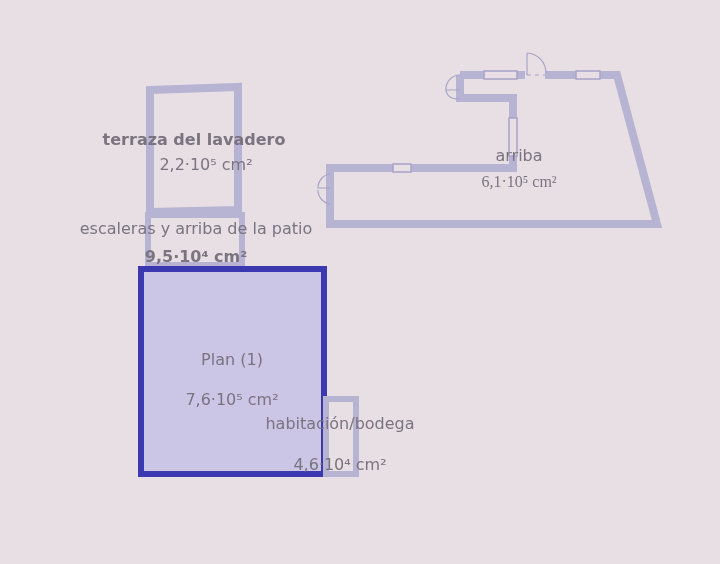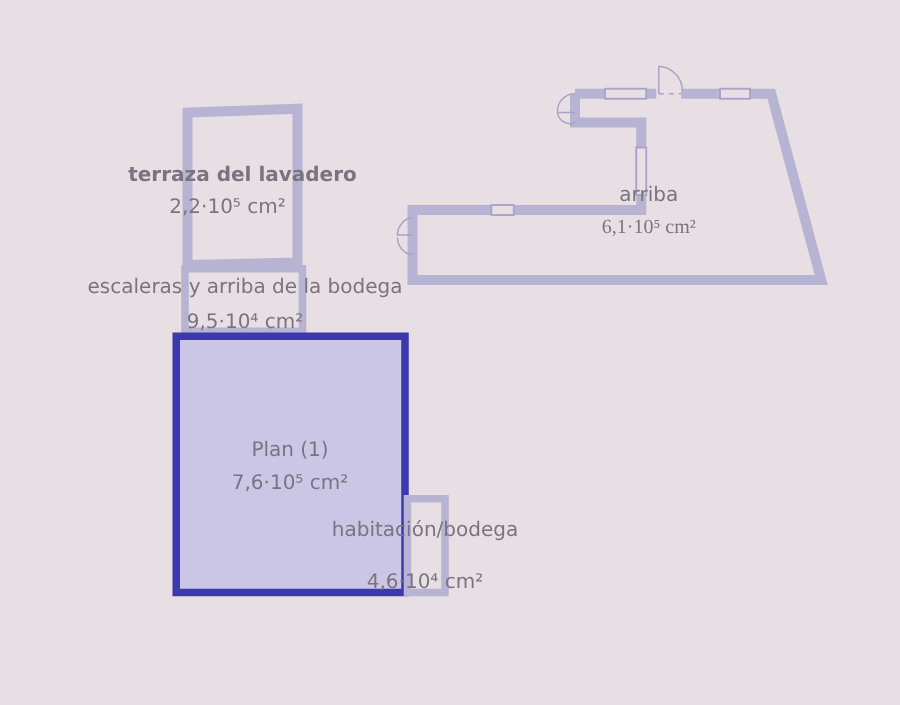--- a/index.html
+++ b/index.html
@@ -47,25 +47,25 @@
   <g>
     <rect x="141" y="269" width="183" height="205" fill="#cbc5e6" stroke="#3b38b0" stroke-width="6"></rect>
   </g>
 
   <g>
     <rect x="326" y="399" width="30" height="75" fill="none" stroke="#b7b3d3" stroke-width="6"></rect>
   </g>
 </svg>
 
 <div class="lbl" style="left:194px;top:128px;font-weight:bold;">terraza del lavadero</div>
-<div class="lbl" style="left:182px;top:153px;">2,2·10⁵ cm²</div>
+<div class="lbl" style="left:206px;top:153px;">2,2·10⁵ cm²</div>
 
-<div class="lbl" style="left:196px;top:217px;">escaleras y arriba de la bodega</div>
-<div class="lbl" style="left:196px;top:245px;">9,5·10⁴ cm²</div>
+<div class="lbl" style="left:196px;top:217px;">escaleras y arriba de la patio</div>
+<div class="lbl" style="left:196px;top:245px;font-weight:bold;">9,5·10⁴ cm²</div>
 
 <div class="lbl" style="left:519px;top:144px;">arriba</div>
 <div class="lbl" style="left:519px;top:170px;font-family:Liberation Serif, serif;">6,1·10⁵ cm²</div>
 
 <div class="lbl" style="left:232px;top:348px;">Plan (1)</div>
-<div class="lbl" style="left:232px;top:374px;">7,6·10⁵ cm²</div>
+<div class="lbl" style="left:232px;top:388px;">7,6·10⁵ cm²</div>
 
 <div class="lbl" style="left:340px;top:412px;">habitación/bodega</div>
 <div class="lbl" style="left:340px;top:453px;">4,6·10⁴ cm²</div>
 
 </body></html>

